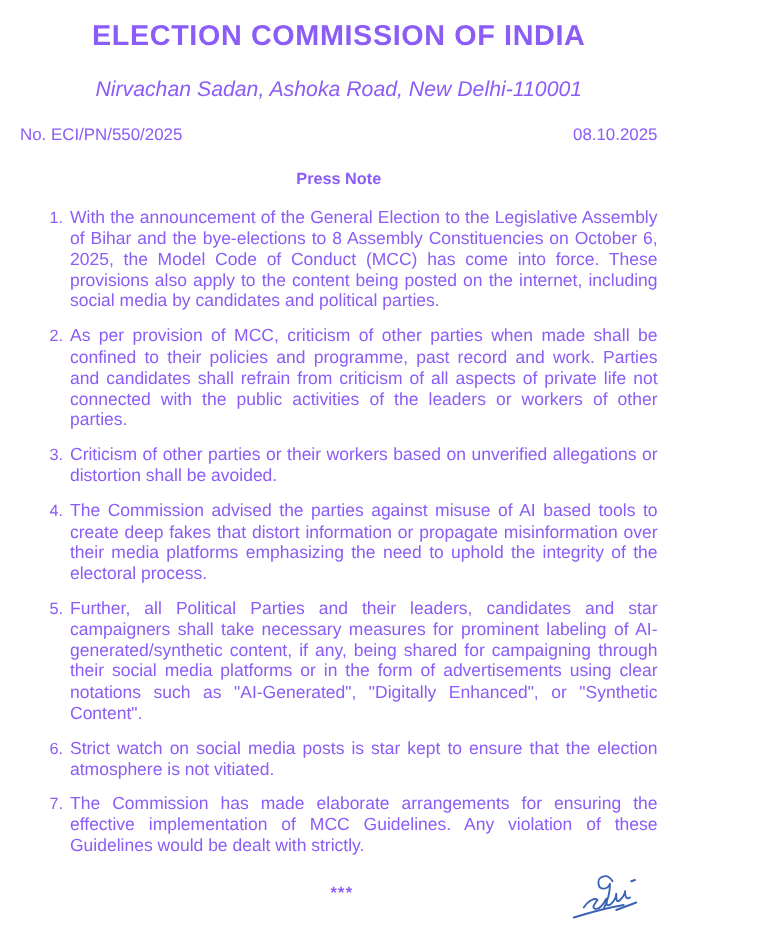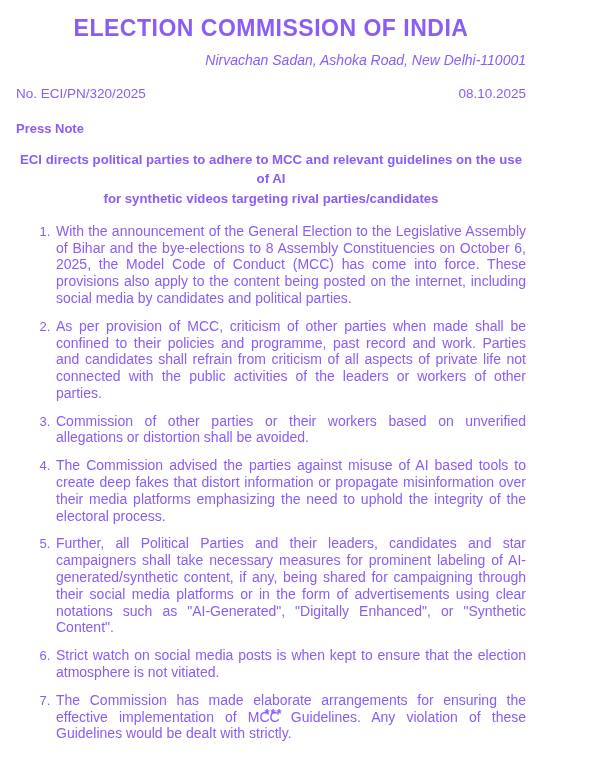--- a/index.html
+++ b/index.html
@@ -20,32 +20,33 @@
   }
   .org-title {
     text-align: center;
     font-size: 23px;
     font-weight: bold;
     letter-spacing: 0.5px;
     margin-top: 4px;
     line-height: 1.1;
   }
   .org-address {
-    text-align: right;
+    text-align: center;
     font-style: italic;
-    font-size: 14px;
-    margin-top: 11px;
+    font-size: 17px;
+    margin-top: 21px;
   }
   .ref-row {
     display: flex;
     justify-content: space-between;
     font-size: 13.5px;
     margin-top: 18px;
   }
   .doc-type {
+    text-align: center;
     font-weight: bold;
     font-size: 13px;
     margin-top: 20px;
   }
   .subject {
     text-align: center;
     font-weight: bold;
     font-size: 13.2px;
     line-height: 1.45;
     margin-top: 14px;
@@ -87,38 +88,34 @@
 </head>
 <body>
 
 <div class="page">
 
   <div class="org-title">ELECTION COMMISSION OF INDIA</div>
 
   <div class="org-address">Nirvachan Sadan, Ashoka Road, New Delhi-110001</div>
 
   <div class="ref-row">
-    <span>No. ECI/PN/320/2025</span>
+    <span>No. ECI/PN/550/2025</span>
     <span>08.10.2025</span>
   </div>
 
   <div class="doc-type">Press Note</div>
 
-  <div class="subject">
-    <div>ECI directs political parties to adhere to MCC and relevant guidelines on the use of AI</div>
-    <div>for synthetic videos targeting rival parties/candidates</div>
-  </div>
 
   <ol class="points">
     <li><span>With the announcement of the General Election to the Legislative Assembly of Bihar and the bye-elections to 8 Assembly Constituencies on October 6, 2025, the Model Code of Conduct (MCC) has come into force. These provisions also apply to the content being posted on the internet, including social media by candidates and political parties.</span></li>
     <li><span>As per provision of MCC, criticism of other parties when made shall be confined to their policies and programme, past record and work. Parties and candidates shall refrain from criticism of all aspects of private life not connected with the public activities of the leaders or workers of other parties.</span></li>
-    <li><span>Commission of other parties or their workers based on unverified allegations or distortion shall be avoided.</span></li>
+    <li><span>Criticism of other parties or their workers based on unverified allegations or distortion shall be avoided.</span></li>
     <li><span>The Commission advised the parties against misuse of AI based tools to create deep fakes that distort information or propagate misinformation over their media platforms emphasizing the need to uphold the integrity of the electoral process.</span></li>
     <li><span>Further, all Political Parties and their leaders, candidates and star campaigners shall take necessary measures for prominent labeling of AI-generated/synthetic content, if any, being shared for campaigning through their social media platforms or in the form of advertisements using clear notations such as "AI-Generated", "Digitally Enhanced", or "Synthetic Content".</span></li>
-    <li><span>Strict watch on social media posts is when kept to ensure that the election atmosphere is not vitiated.</span></li>
+    <li><span>Strict watch on social media posts is star kept to ensure that the election atmosphere is not vitiated.</span></li>
     <li><span>The Commission has made elaborate arrangements for ensuring the effective implementation of MCC Guidelines. Any violation of these Guidelines would be dealt with strictly.</span></li>
   </ol>
 
   <div class="sign-block">
     <span class="sign-scribble">
       <svg width="68" height="42" viewBox="0 0 68 42" xmlns="http://www.w3.org/2000/svg">
         <g fill="none" stroke-width="1.5" stroke-linecap="round" stroke-linejoin="round" stroke="#3a62b5">
           <path d="M44 6 C40 -1 31 2 33 9 C34 13 40 13 42 8 C42 15 40 22 37 28"></path>
           <path d="M21 27 C25 21 30 19 32 21 C30 24 27 27 30 28 C34 29 37 24 39 20 C39 24 39 27 43 24 C46 21 47 18 47 16 C47 20 47 24 50 21 C53 18 54 15 54 14 C54 18 55 21 58 19"></path>
           <path d="M13 35 C26 31 41 27 53 25"></path>

